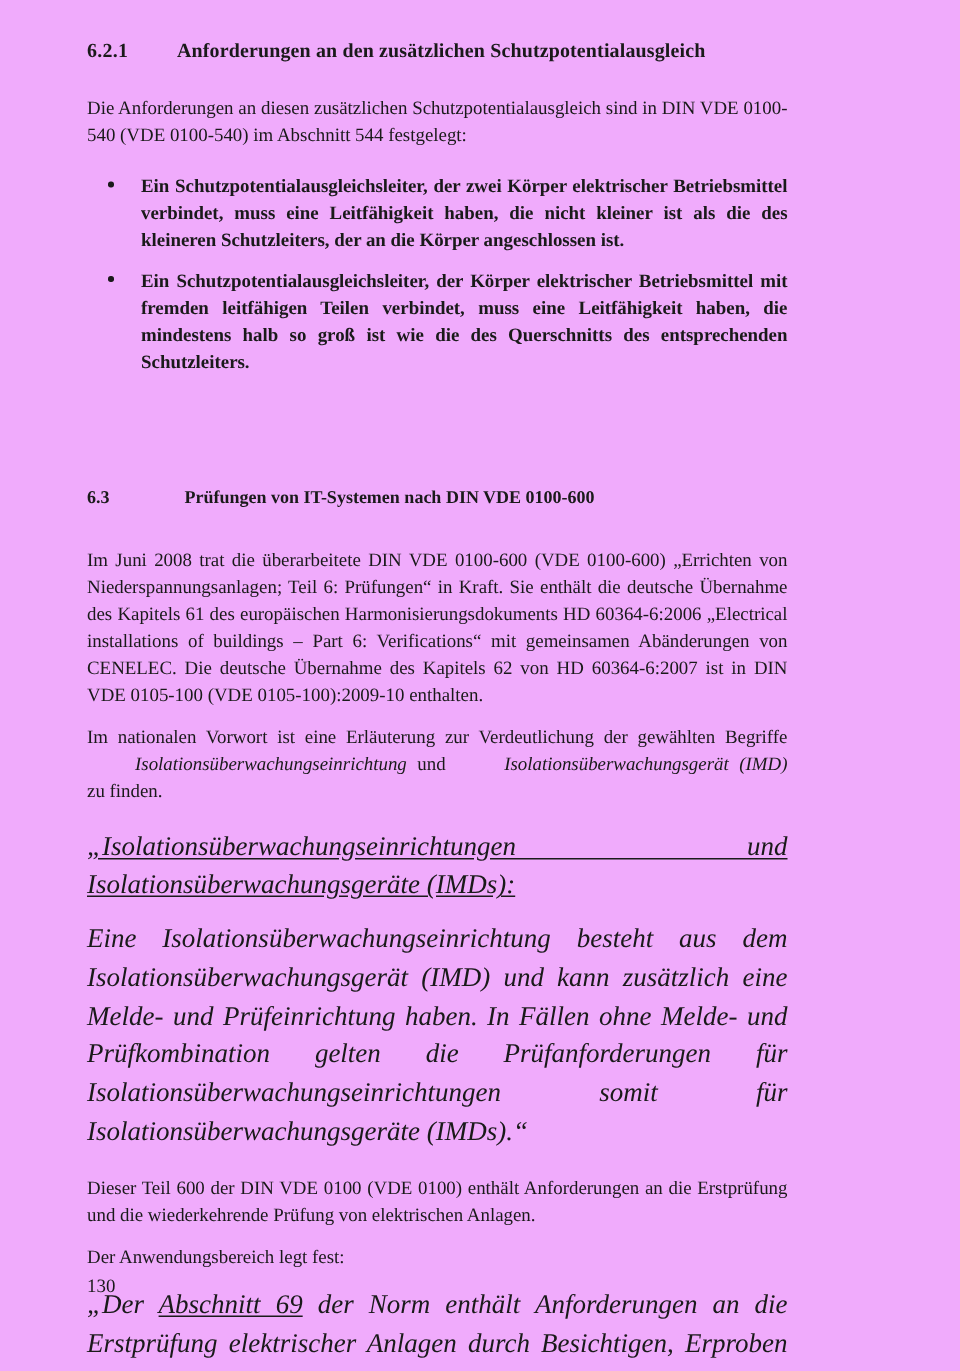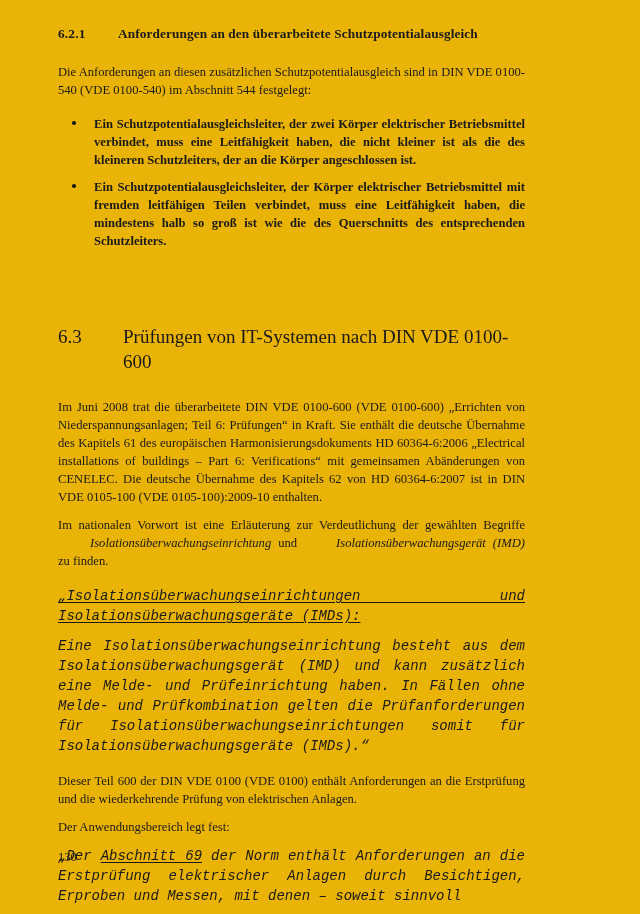--- a/index.html
+++ b/index.html
@@ -14,21 +14,21 @@
     font-family: "Liberation Serif", "DejaVu Serif", serif;
     color: #1a1a1a;
   }
 
   .page {
     position: relative;
     width: 640px;
     height: 914px;
     box-sizing: border-box;
     padding: 0;
-    background: #eab308;
+    background: #f0abfc;
   }
 
   .content {
     position: absolute;
     left: 58px;
     top: 26px;
     width: 467px;
   }
 
   
@@ -41,22 +41,22 @@
     align-items: baseline;
   }
   .h3 .num {
     width: 60px;
     flex: 0 0 60px;
     letter-spacing: 0.2px;
   }
   .h3 .ttl { flex: 1 1 auto; letter-spacing: 0.1px; }
 
   .h2 {
-    font-size: 19px;
-    font-weight: normal;
+    font-size: 12px;
+    font-weight: bold;
     line-height: 1.33;
     margin: 0 0 18px 0;
     display: flex;
     align-items: baseline;
   }
   .h2 .num {
     width: 65px;
     flex: 0 0 65px;
   }
   .h2 .ttl { flex: 1 1 auto; margin-top: 32px; }
@@ -66,26 +66,25 @@
   p.body {
     font-size: 12.6px;
     line-height: 1.43;
     margin: 0 0 10px 0;
     text-align: justify;
     text-justify: inter-word;
     hyphens: manual;
   }
 
   p.italic {
-    font-size: 14px;
+    font-size: 18px;
     line-height: 1.43;
     margin: 0 0 10px 0;
     text-align: justify;
     font-style: italic;
-    font-family: Liberation Mono, monospace;
   }
 
   .u { text-decoration: underline; text-underline-offset: 1.5px; }
   .it { font-style: italic; margin-left: 32px; }
 
   
   ul.bullets {
     list-style: none;
     margin: 0 0 12px 0;
     padding: 0;
@@ -125,21 +124,21 @@
 </style>
 </head>
 <body>
 
 <div class="page">
 
   <div class="content">
 
     <div class="h3">
       <span class="num">6.2.1</span>
-      <span class="ttl">Anforderungen an den überarbeitete Schutzpotentialausgleich</span>
+      <span class="ttl">Anforderungen an den zusätzlichen Schutzpotentialausgleich</span>
     </div>
 
 
     <p class="body">Die Anforderungen an diesen zusätzlichen Schutzpotentialausgleich sind in DIN VDE 0100-540 (VDE 0100-540) im Abschnitt 544 festgelegt:</p>
 
     <div class="small-gap"></div>
 
     <ul class="bullets">
       <li>
         <span class="dot"></span>

